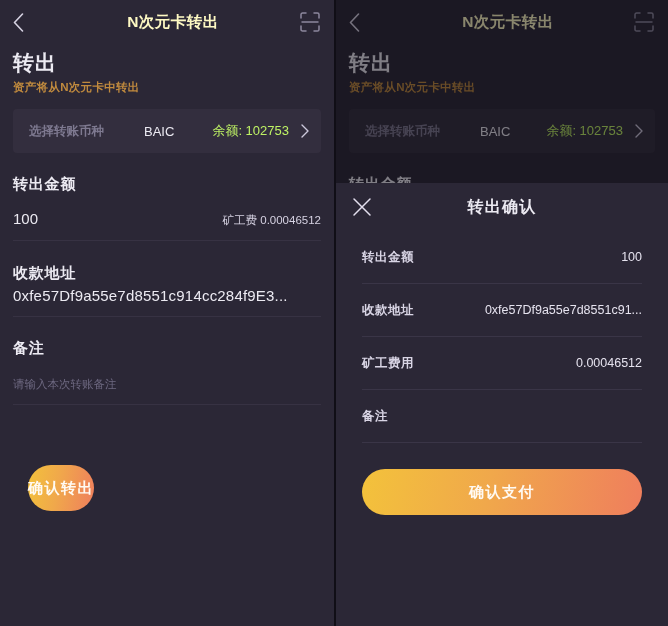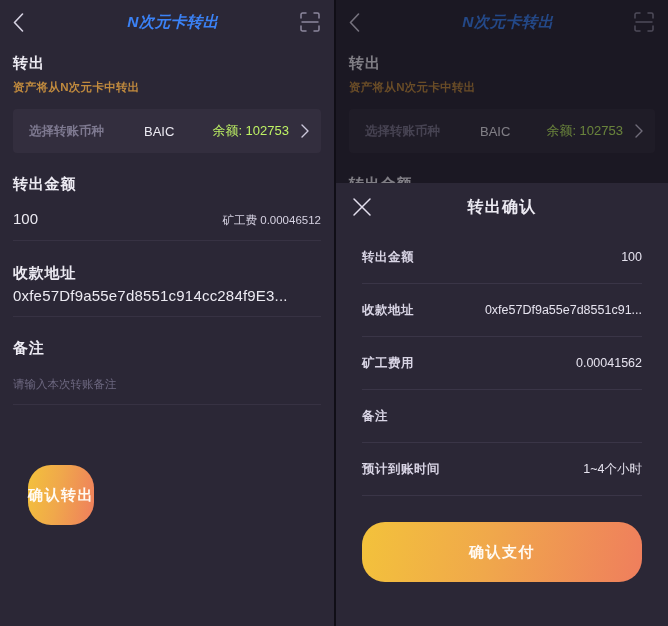--- a/index.html
+++ b/index.html
@@ -28,36 +28,35 @@
     padding: 0 13px;
   }
   .nav-back {
     width: 22px; height: 26px;
     display: flex; align-items: center; justify-content: flex-start;
   }
   .nav-back svg { display:block; }
   .nav-title {
     position: absolute; left: 12px; right: 0; top: 0; height: 44px;
     display: flex; align-items: center; justify-content: center;
-    font-size: 15.5px; font-weight: bold; color: #3b82f6;
+    font-size: 15.5px; font-weight: bold; color: #fef9c3;
     letter-spacing: .5px;
     pointer-events: none;
-    font-style: italic;
   }
   .nav-scan {
     margin-left: auto;
     width: 22px; height: 22px;
     position: relative; z-index: 2;
   }
   .nav-scan svg { display: block; }
 
   
   .hero { padding: 4px 13px 0 13px; }
   .hero-title {
-    font-size: 15px; font-weight: bold; color: #eceaf2;
+    font-size: 21px; font-weight: bold; color: #eceaf2;
     letter-spacing: 1px; line-height: 30px;
   }
   .hero-sub {
     font-size: 11.5px; color: #c08a3e; font-weight: bold;
     letter-spacing: .3px; margin-top: 2px;
   }
 
   
   .coin-row {
     margin: 14px 13px 0 13px;
@@ -93,21 +92,21 @@
   .blk-amount { padding-top: 22px; }
   .blk-amount .field-line { margin-top: 16px; padding-bottom: 12px; }
   .blk-addr { padding-top: 23px; }
   .blk-addr .field-line { margin-top: 4px; padding-bottom: 12px; }
   .blk-note { padding-top: 22px; }
   .blk-note .field-line { margin-top: 19px; padding-bottom: 12px; }
 
   
   .btn-primary {
     display: flex; align-items: center; justify-content: center;
-    height: 60px;
+    height: 46px;
     border-radius: 23px;
     background: linear-gradient(100deg, #f3c23b 0%, #f0a84b 45%, #ef7e5d 100%);
     color: #fffaf3;
     font-size: 15px; font-weight: bold; letter-spacing: 1.5px;
     border: none; cursor: pointer;
     font-family: inherit;
   }
   .left-cta { margin: 60px 28px 0 28px; }
 
   
@@ -286,29 +285,25 @@
         <div class="m-row">
           <span class="m-key">转出金额</span>
           <span class="m-val">100</span>
         </div>
         <div class="m-row">
           <span class="m-key">收款地址</span>
           <span class="m-val">0xfe57Df9a55e7d8551c91...</span>
         </div>
         <div class="m-row">
           <span class="m-key">矿工费用</span>
-          <span class="m-val">0.00041562</span>
+          <span class="m-val">0.00046512</span>
         </div>
         <div class="m-row">
           <span class="m-key">备注</span>
           <span class="m-val"></span>
         </div>
-        <div class="m-row">
-          <span class="m-key">预计到账时间</span>
-          <span class="m-val">1~4个小时</span>
-        </div>
       </div>
 
       <button class="btn-primary modal-cta">确认支付</button>
     </div>
   </div>
 
 </div>
 
 </body></html>

